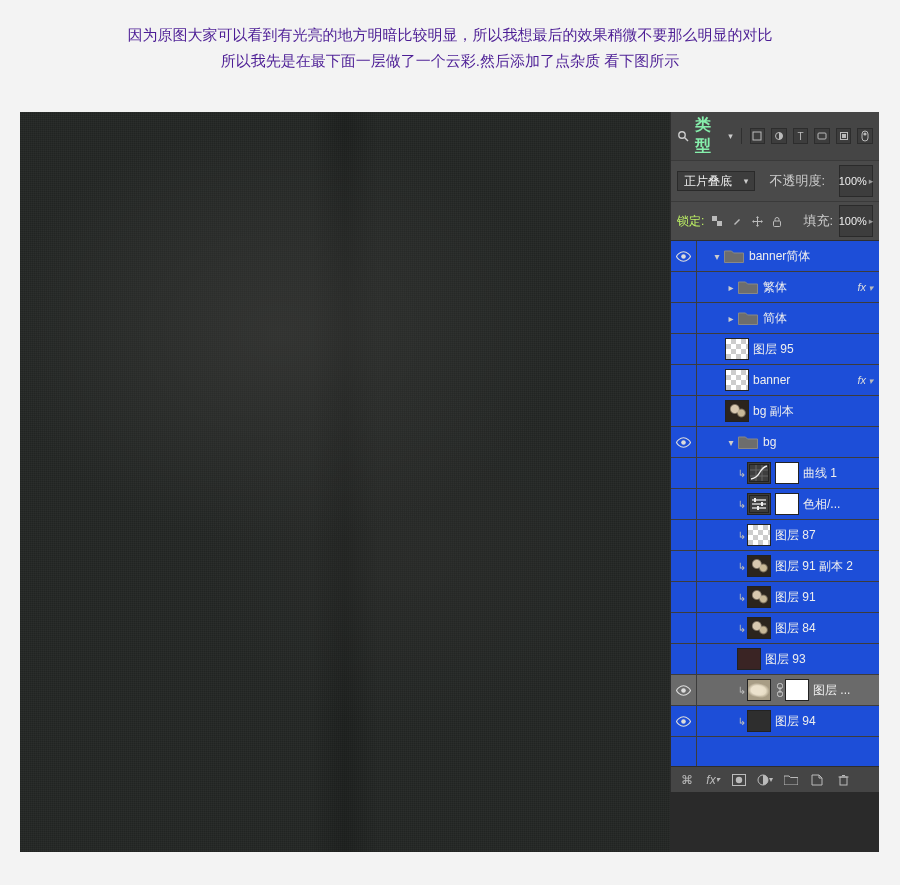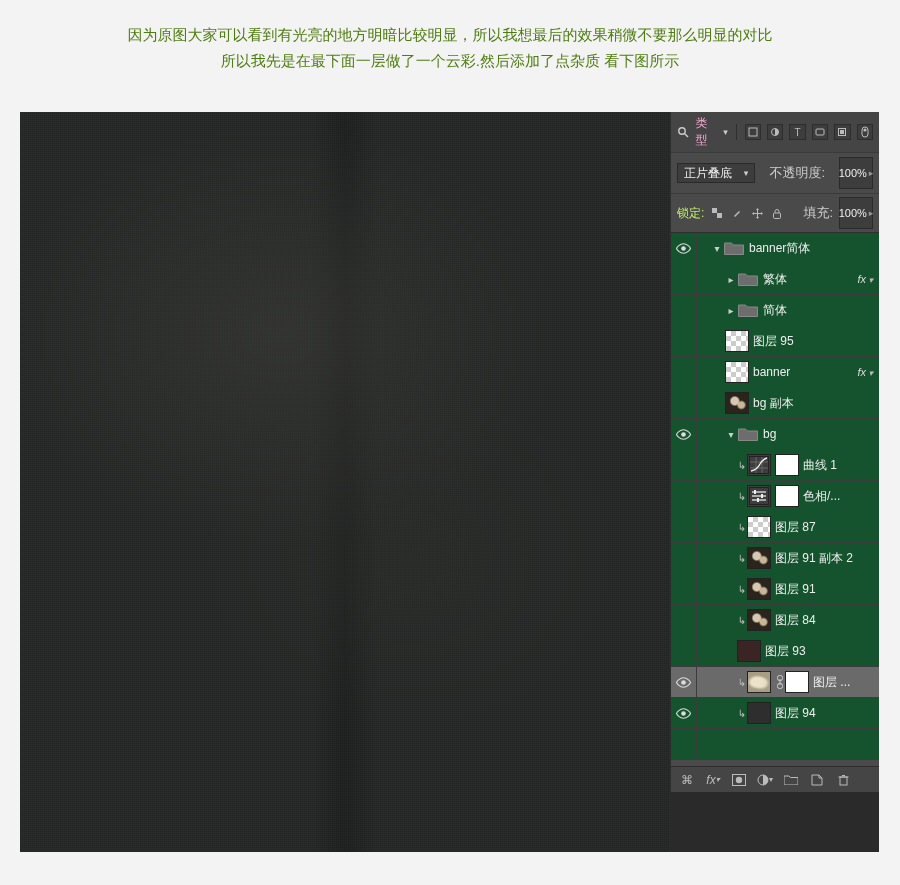--- a/index.html
+++ b/index.html
@@ -6,21 +6,21 @@
   body {
     width: 900px;
     height: 885px;
     background: #f3f3f3;
     font-family: "Microsoft YaHei", Arial, sans-serif;
     position: relative;
     overflow: hidden;
   }
   .desc {
     text-align: center;
-    color: #4d7c0f;
+    color: #4c1d95;
     font-size: 15px;
     line-height: 26px;
     padding: 22px 30px 20px;
   }
   .stage {
     position: absolute;
     left: 20px;
     top: 112px;
     width: 859px;
     height: 740px;
@@ -67,21 +67,21 @@
   .row {
     display: flex;
     align-items: center;
     gap: 6px;
     padding: 3px 6px;
     border-bottom: 1px solid #3a3a3a;
     min-height: 24px;
   }
   .row.dark { background: #454545; }
 
-  .kind-label { color: #f9a8d4; font-size: 12px; }
+  .kind-label { color: #86efac; font-size: 16px; font-weight: bold; }
   .kind-icon { width: 14px; height: 14px; display:flex; align-items:center; justify-content:center; color:#ccc;}
   .kind-sep { width: 1px; height: 16px; background: #2f2f2f; margin: 0 2px;}
   .filter-btn { width: 18px; height: 16px; background:#3d3d3d; border:1px solid #2d2d2d; display:flex; align-items:center; justify-content:center; color:#bbb; font-size:10px;}
   .filter-btn.last { margin-left:auto; }
 
   .blend-row { display:flex; align-items:center; gap:14px; padding:4px 6px; border-bottom:1px solid #3a3a3a; min-height:26px;}
   .blend-select {
     flex: 1;
     height: 20px;
     background: #3d3d3d;
@@ -103,21 +103,21 @@
   .layers {
     flex:1;
     overflow:auto;
     background:#4a4a4a;
   }
   .layer {
     display:flex;
     align-items:center;
     min-height:30px;
     border-bottom:1px solid #3c3c3c;
-    background:#14532d;
+    background:#1d4ed8;
     padding-right:4px;
   }
   .layer.selected { background:#6a6a6a; }
   .vis {
     width:26px; height:30px;
     border-right:1px solid #3c3c3c;
     display:flex; align-items:center; justify-content:center;
     color:#ddd; font-size:13px;
   }
   .vis.empty { color:transparent; }

